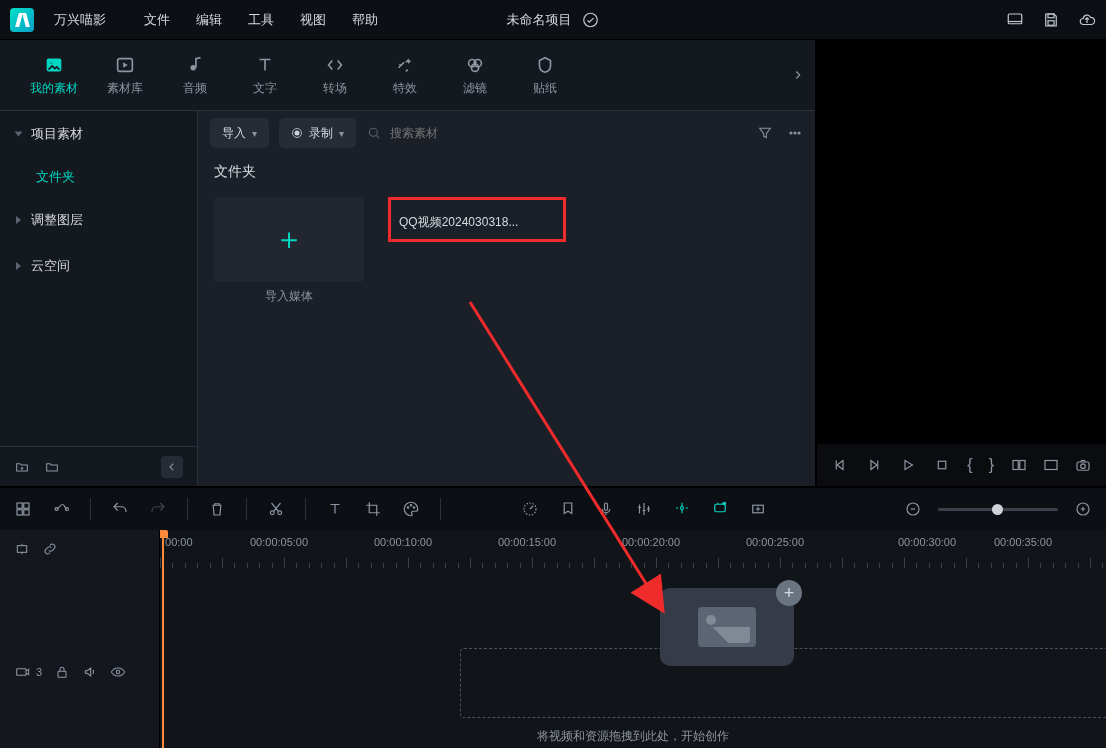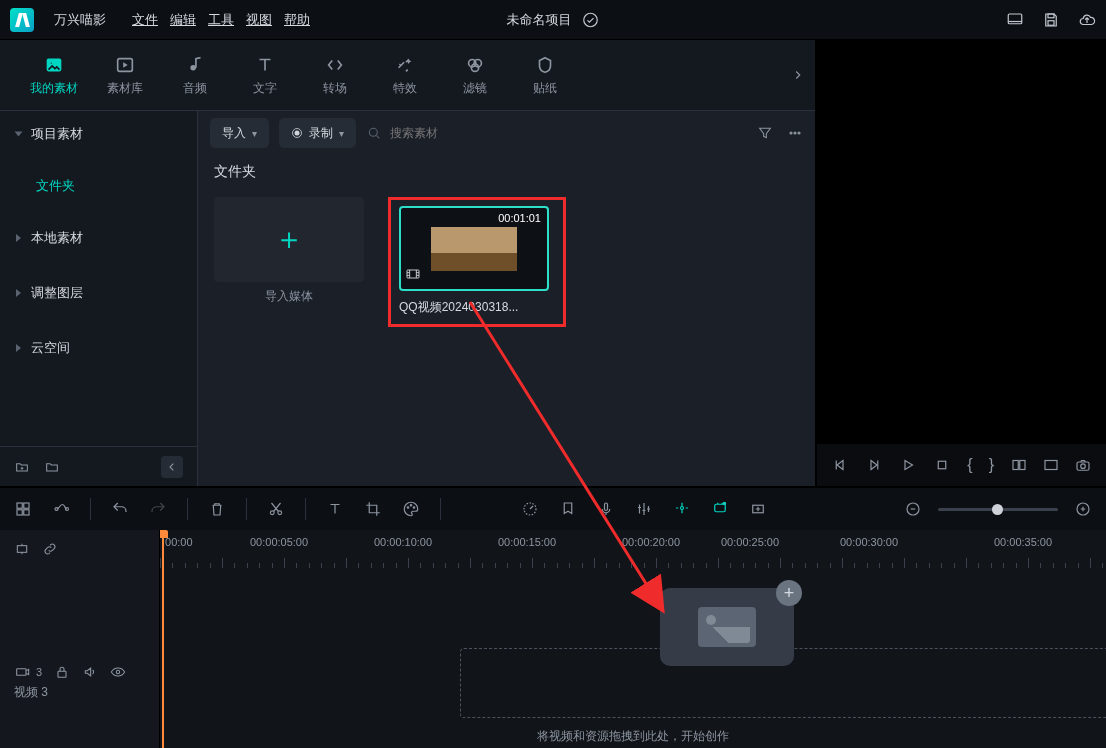--- a/index.html
+++ b/index.html
@@ -19,21 +19,21 @@
   html,body { margin:0; padding:0; width:1106px; height:748px; background:var(--bg-darkest); color:var(--text-main); font-family:"Microsoft YaHei","PingFang SC",Arial,sans-serif; font-size:13px; overflow:hidden; }
   .app { position:relative; width:1106px; height:748px; }
 
   
   .titlebar { height:40px; background:var(--bg-darkest); display:flex; align-items:center; padding:0 10px; gap:20px; border-bottom:1px solid #000; }
   .logo { width:24px; height:24px; border-radius:4px; background:linear-gradient(135deg,#00e0c7,#0aa0c7); position:relative; }
   .logo:before,.logo:after { content:""; position:absolute; background:#fff; }
   .logo:before { left:7px; top:5px; width:4px; height:14px; transform:skewX(-15deg); }
   .logo:after { right:6px; top:5px; width:4px; height:14px; transform:skewX(15deg); }
   .appname { font-size:13px; }
-  .menus { display:flex; gap:12px; margin-left:6px;text-decoration:underline; }
+  .menus { display:flex; gap:26px; margin-left:18px; }
   .menus span { cursor:pointer; }
   .title-center { position:absolute; left:50%; transform:translateX(-50%); display:flex; align-items:center; gap:10px; color:var(--text-main); }
   .title-right { margin-left:auto; display:flex; gap:18px; }
   .ticon { width:18px; height:18px; stroke:#c2c8d0; fill:none; stroke-width:1.6; }
 
   
   .upper { display:flex; height:446px; }
   .left-pane { width:840px; display:flex; flex-direction:column; background:var(--bg-darker); }
   .right-pane { flex:1; background:#0a0c10; display:flex; flex-direction:column; border-left:2px solid #000; }
 
@@ -41,21 +41,21 @@
   .cat-tabs { height:70px; display:flex; align-items:center; gap:24px; padding:0 30px; position:relative; }
   .cat { display:flex; flex-direction:column; align-items:center; gap:4px; color:var(--text-dim); cursor:pointer; min-width:46px; }
   .cat.active { color:var(--accent); }
   .cat svg { width:22px; height:22px; stroke:currentColor; fill:none; stroke-width:1.8; }
   .cat .filled { fill:currentColor; stroke:none; }
   .cat-label { font-size:12px; }
   .cat-next { position:absolute; right:10px; top:28px; color:var(--text-dim); cursor:pointer; }
 
   
   .left-body { flex:1; display:flex; border-top:1px solid var(--divider); }
-  .sidebar { width:198px; background:var(--bg-darker); display:flex; flex-direction:column; border-right:1px solid var(--divider);gap:9px; }
+  .sidebar { width:198px; background:var(--bg-darker); display:flex; flex-direction:column; border-right:1px solid var(--divider); }
   .side-item { display:flex; align-items:center; height:46px; padding:0 16px; gap:10px; color:var(--text-main); cursor:pointer; position:relative; }
   .side-item .tri { width:0; height:0; border-top:4px solid transparent; border-bottom:4px solid transparent; border-left:5px solid var(--text-faint); }
   .side-item.sel { font-weight:500; }
   .side-sub { padding-left:36px; height:40px; display:flex; align-items:center; color:var(--accent); cursor:pointer; }
   .new-badge { background:linear-gradient(90deg,#ff5f7e,#ff8a5f); color:#fff; font-size:10px; padding:2px 5px; border-radius:4px; margin-left:6px; letter-spacing:0.5px; }
   .side-bottom { margin-top:auto; height:40px; display:flex; align-items:center; padding:0 14px; gap:14px; color:var(--text-dim); border-top:1px solid var(--divider); }
   .side-bottom .collapse { margin-left:auto; background:var(--bg-med); width:22px; height:22px; border-radius:4px; display:flex; align-items:center; justify-content:center; cursor:pointer; }
   .sicon { width:16px; height:16px; stroke:currentColor; fill:none; stroke-width:1.6; }
 
   
@@ -238,24 +238,20 @@
         <div class="sidebar">
           <div class="side-item sel">
             <span class="tri" style="transform:rotate(90deg)"></span>
             <span>项目素材</span>
           </div>
           <div class="side-sub">
             <span>文件夹</span>
           </div>
           <div class="side-item">
             <span class="tri"></span>
-            <span>本地素材</span>
-          </div>
-          <div class="side-item">
-            <span class="tri"></span>
             <span>调整图层</span>
           </div>
           <div class="side-item">
             <span class="tri"></span>
             <span>云空间</span>
           </div>
           <div class="side-bottom">
             <svg class="sicon" viewBox="0 0 24 24">
                 <path d="M4 7h5l2 2h9v9H4z"></path>
                 <path d="M10 14h4m-2-2v4"></path>
@@ -305,30 +301,20 @@
           </div>
           <div class="media-heading">文件夹</div>
           <div class="media-grid">
             <div class="media-card">
               <div class="thumb-import">
                   <span class="plus">＋</span>
                 </div>
               <span class="card-label">导入媒体</span>
             </div>
             <div class="highlight-box">
-              <div class="clip-thumb">
-                <span class="clip-dur">00:01:01</span>
-                <div class="clip-img"></div>
-                <span class="clip-type">
-                  <svg viewBox="0 0 24 24" stroke-width="1.4">
-                      <rect x="3" y="6" width="18" height="12" rx="1"></rect>
-                      <path d="M7 6v12M17 6v12M3 10h4M3 14h4M17 10h4M17 14h4"></path>
-                    </svg>
-                </span>
-              </div>
               <div class="clip-label">QQ视频2024030318...</div>
             </div>
           </div>
         </div>
       </div>
     </div>
 
     <div class="right-pane">
       <div class="preview-canvas"></div>
       <div class="preview-controls">
@@ -479,31 +465,30 @@
           </svg>
         <svg class="sicon" viewBox="0 0 24 24">
             <path d="M5 10v4h3l5 4V6l-5 4H5z"></path>
             <path d="M16 9a4 4 0 010 6"></path>
           </svg>
         <svg class="sicon" viewBox="0 0 24 24">
             <path d="M2 12s3.5-6 10-6 10 6 10 6-3.5 6-10 6-10-6-10-6z"></path>
             <circle cx="12" cy="12" r="2.5"></circle>
           </svg>
       </div>
-      <div class="track-name">视频 3</div>
     </div>
     <div class="tl-right-area">
       <div class="ruler">
         <span class="lbl" style="left:2px">:00:00</span>
         <span class="lbl" style="left:90px">00:00:05:00</span>
         <span class="lbl" style="left:214px">00:00:10:00</span>
         <span class="lbl" style="left:338px">00:00:15:00</span>
         <span class="lbl" style="left:462px">00:00:20:00</span>
-        <span class="lbl" style="left:561px">00:00:25:00</span>
-        <span class="lbl" style="left:680px">00:00:30:00</span>
+        <span class="lbl" style="left:586px">00:00:25:00</span>
+        <span class="lbl" style="left:738px">00:00:30:00</span>
         <span class="lbl" style="left:834px">00:00:35:00</span>
         <div class="ruler-ticks" id="ticks">
             <span style="left: 0px; height: 10px;"></span>
             <span style="left: 12.4px; height: 5px;"></span>
             <span style="left: 24.8px; height: 5px;"></span>
             <span style="left: 37.2px; height: 5px;"></span>
             <span style="left: 49.6px; height: 5px;"></span>
             <span style="left: 62px; height: 10px;"></span>
             <span style="left: 74.4px; height: 5px;"></span>
             <span style="left: 86.8px; height: 5px;"></span>

